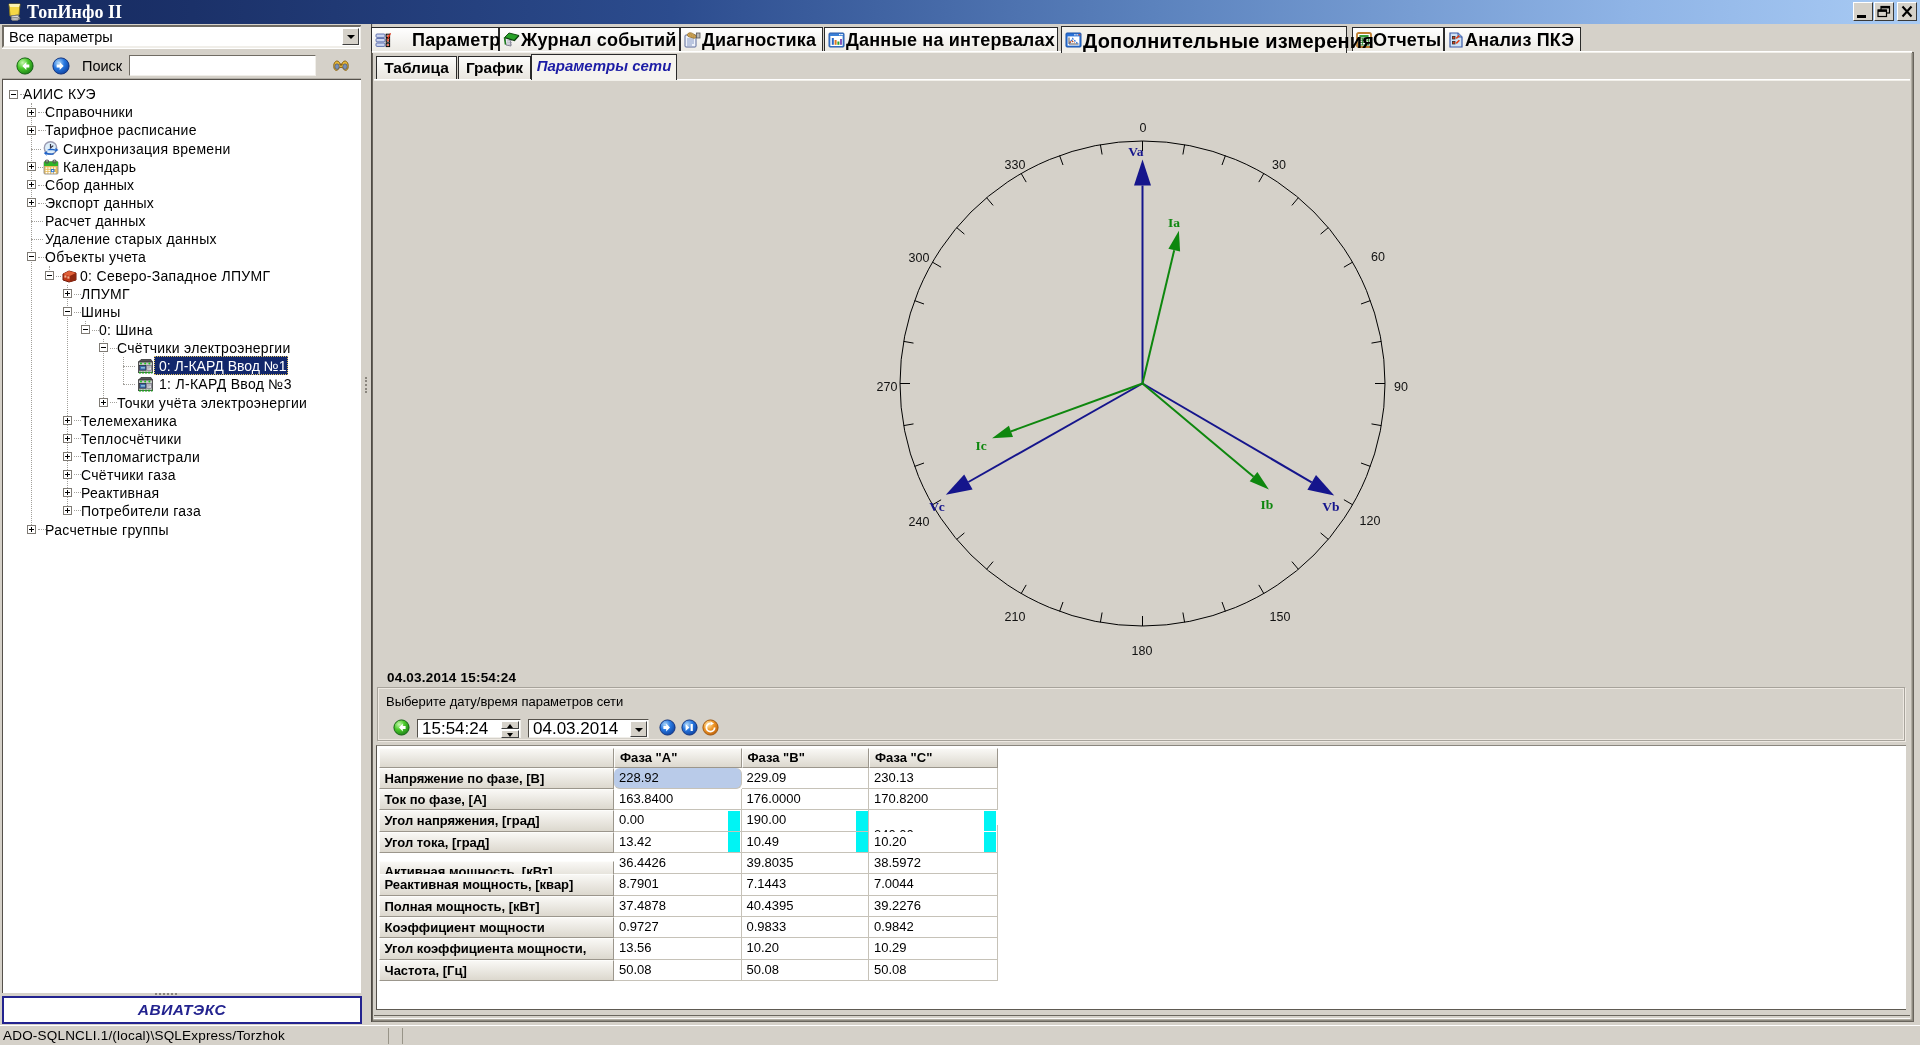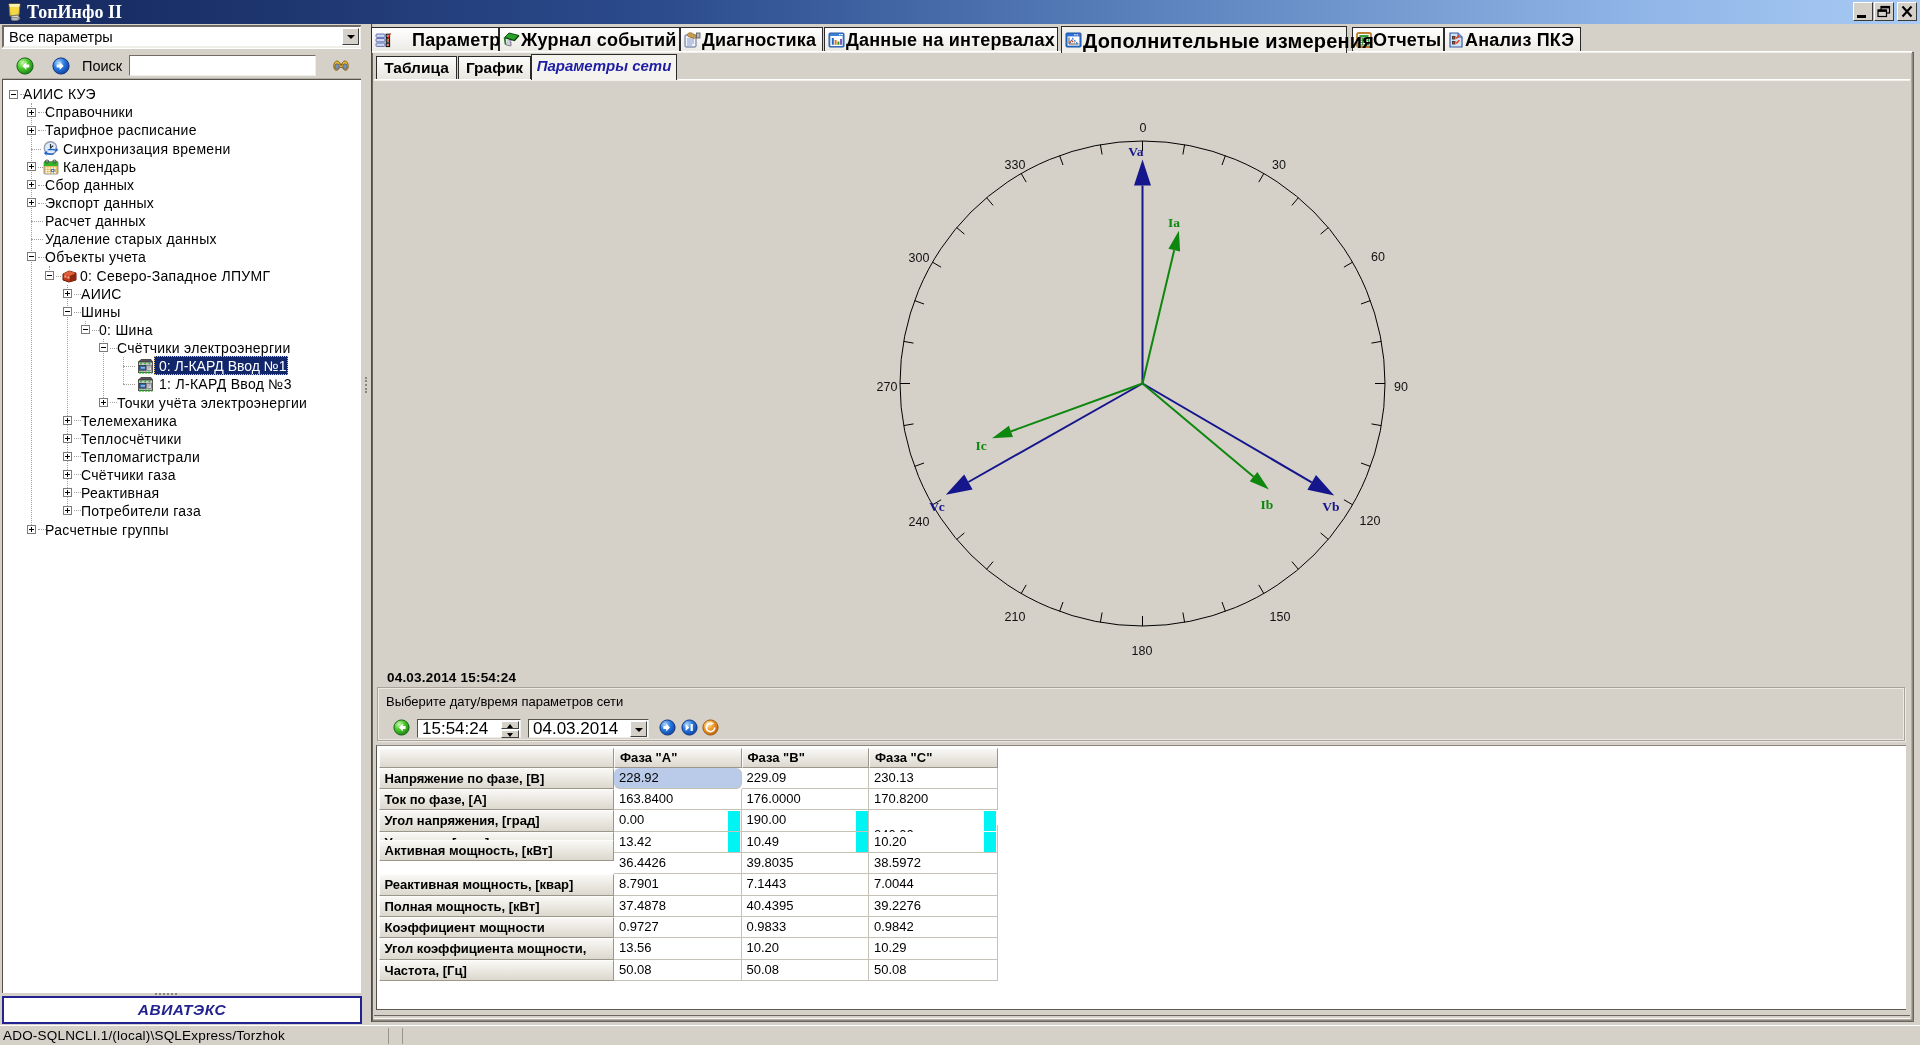--- a/index.html
+++ b/index.html
@@ -252,21 +252,21 @@
  <path d="M2 6 L8 3 L15 5 L9 8 Z" fill="#e06038"></path>
  <path d="M9 8 L15 5 L15 12 L9 14 Z" fill="#902810"></path>
  <rect x="3.4" y="7.4" width="2" height="2.2" fill="#f0b090"></rect>
       <rect x="6.4" y="8.4" width="2" height="2.2" fill="#f0b090"></rect>
 </svg>
     <span class="ti" style="left:77px;top:187px">0: Северо-Западное ЛПУМГ</span>
 <span class="box" style="left:60px;top:209px">
       <i></i>
       <u></u>
     </span>
-    <span class="ti" style="left:78px;top:205px">АИИС</span>
+    <span class="ti" style="left:78px;top:205px">ЛПУМГ</span>
 <span class="box" style="left:60px;top:227px">
       <i></i>
     </span>
     <span class="ti" style="left:78px;top:223px">Шины</span>
 <span class="box" style="left:78px;top:245px">
       <i></i>
     </span>
     <span class="ti" style="left:96px;top:241px">0: Шина</span>
 <span class="box" style="left:96px;top:263px">
       <i></i>
@@ -519,21 +519,21 @@
 <span class="cyan" style="left:351.00px;top:64.70px;width:12px;height:20px"></span>
 <span class="cyan" style="left:478.50px;top:64.70px;width:12px;height:20px"></span>
 <span class="cyan" style="left:607.00px;top:64.70px;width:12px;height:20px"></span>
 <div class="gcell glab" style="left:1.5px;top:85.55px;width:235.5px;height:21.35px">Угол тока, [град]</div>
 <div class="gcell gval" style="left:237px;top:85.55px;width:127.5px;height:21.35px;">13.42</div>
 <div class="gcell gval" style="left:364.5px;top:85.55px;width:127.5px;height:21.35px;">10.49</div>
 <div class="gcell gval" style="left:492px;top:85.55px;width:128.5px;height:21.35px;">10.20</div>
 <span class="cyan" style="left:351.00px;top:86.05px;width:12px;height:20px"></span>
 <span class="cyan" style="left:478.50px;top:86.05px;width:12px;height:20px"></span>
 <span class="cyan" style="left:607.00px;top:86.05px;width:12px;height:20px"></span>
-<div class="gcell glab" style="left:1.5px;top:94px;width:235.5px;height:21.35px">Активная мощность, [кВт]</div>
+<div class="gcell glab" style="left:1.5px;top:115px;width:235.5px;height:21.35px">Активная мощность, [кВт]</div>
 <div class="gcell gval" style="left:237px;top:106.90px;width:127.5px;height:21.35px;">36.4426</div>
 <div class="gcell gval" style="left:364.5px;top:106.90px;width:127.5px;height:21.35px;">39.8035</div>
 <div class="gcell gval" style="left:492px;top:106.90px;width:128.5px;height:21.35px;">38.5972</div>
 <div class="gcell glab" style="left:1.5px;top:128.25px;width:235.5px;height:21.35px">Реактивная мощность, [квар]</div>
 <div class="gcell gval" style="left:237px;top:128.25px;width:127.5px;height:21.35px;">8.7901</div>
 <div class="gcell gval" style="left:364.5px;top:128.25px;width:127.5px;height:21.35px;">7.1443</div>
 <div class="gcell gval" style="left:492px;top:128.25px;width:128.5px;height:21.35px;">7.0044</div>
 <div class="gcell glab" style="left:1.5px;top:149.60px;width:235.5px;height:21.35px">Полная мощность, [кВт]</div>
 <div class="gcell gval" style="left:237px;top:149.60px;width:127.5px;height:21.35px;">37.4878</div>
 <div class="gcell gval" style="left:364.5px;top:149.60px;width:127.5px;height:21.35px;">40.4395</div>

